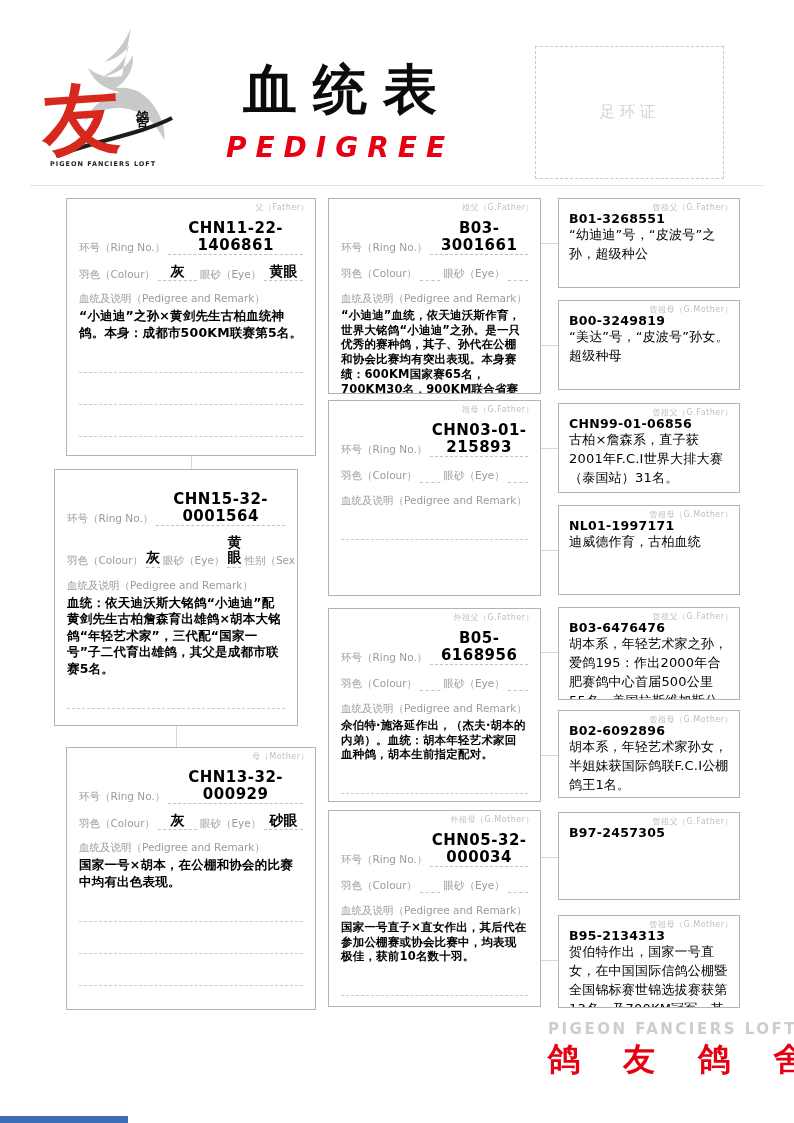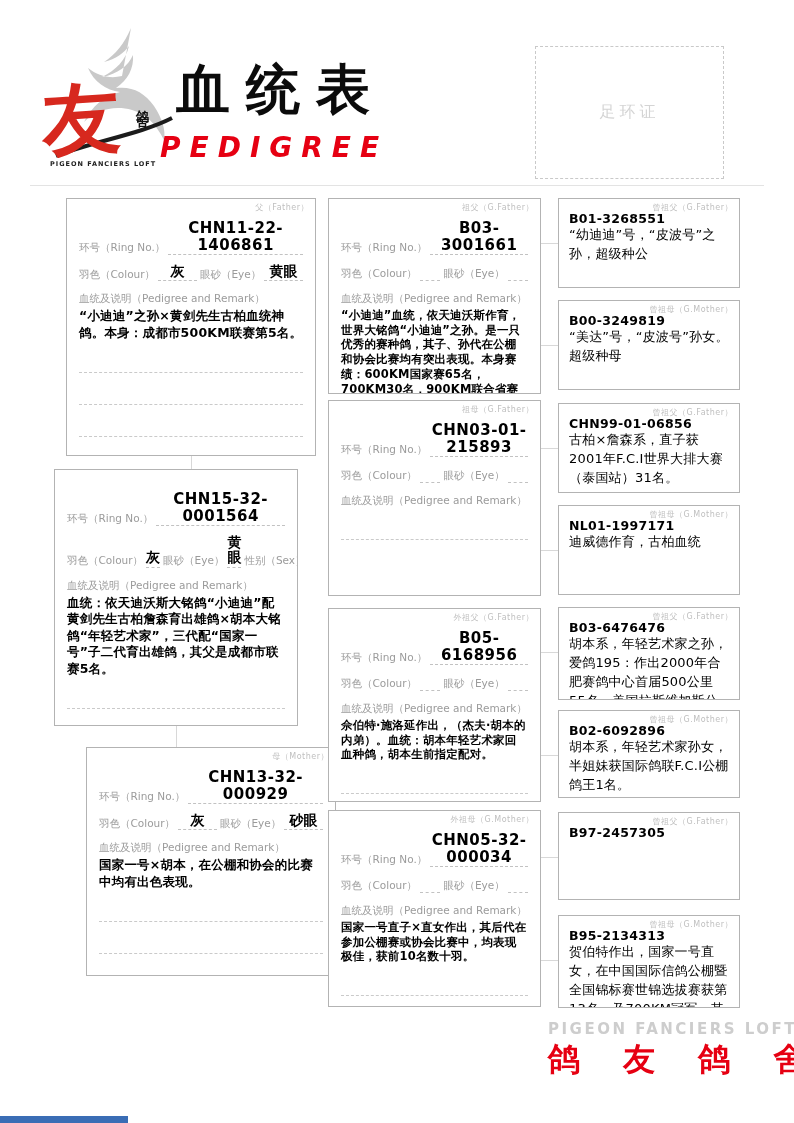--- a/index.html
+++ b/index.html
@@ -8,21 +8,21 @@
 
   
   .logo{position:absolute;left:36px;top:22px;width:150px;height:150px;}
   .logo svg{position:absolute;left:0;top:0;}
   .logo-char{position:absolute;left:6px;top:58px;font-size:78px;font-weight:900;
              color:#d7281e;transform:rotate(-4deg);line-height:1;}
   .logo-vert{position:absolute;left:97px;top:78px;writing-mode:vertical-rl;
              font-size:13px;font-weight:bold;color:#111;letter-spacing:4px;}
   .logo-cap{position:absolute;left:14px;top:138px;font-size:6.5px;font-weight:bold;
             color:#222;letter-spacing:1px;white-space:nowrap;}
-  .title-block{position:absolute;left:160px;top:62px;width:340px;text-align:left;}
+  .title-block{position:absolute;left:170px;top:62px;width:340px;text-align:center;}
   .main-title{font-size:54px;font-weight:900;letter-spacing:16px;color:#0b0b0b;
               text-indent:16px;line-height:1.05;}
   .sub-title{font-size:28px;font-weight:900;font-style:italic;color:#e60012;
              letter-spacing:9px;margin-top:12px;}
   .phone-line{font-size:14px;font-weight:bold;color:#1a1a1a;margin-top:8px;letter-spacing:0.5px;}
   .ring-cert{position:absolute;left:535px;top:46px;width:187px;height:131px;
              border:1px dashed #c9c9c9;display:flex;align-items:center;justify-content:center;}
   .ring-cert span{color:#d4d4d4;font-size:16px;letter-spacing:4px;}
   .header-rule{position:absolute;left:30px;top:185px;width:734px;border-top:1px solid #e3e3e3;}
 
@@ -130,21 +130,21 @@
       <span class="flabel">性别（Sex）</span>
 
     </div>
     <div class="remark-label">血统及说明（Pedigree and Remark）</div>
     <div class="remark">血统：依天迪沃斯大铭鸽“小迪迪”配黄剑先生古柏詹森育出雄鸽×胡本大铭鸽“年轻艺术家”，三代配“国家一号”子二代育出雄鸽，其父是成都市联赛5名。</div>
     <div class="ruled"></div>
     <div class="ruled"></div>
 
   </div>
 
-  <div class="card" style="left:66px;top:747px;width:250px;height:229px;margin-left:20px;">
+  <div class="card" style="left:66px;top:747px;width:250px;height:263px;">
     <div class="corner">母（Mother）</div>
     <div class="frow">
       <span class="flabel">环号（Ring No.）</span>
       <span class="fval ring">CHN13-32-000929</span>
     </div>
     <div class="frow">
       <span class="flabel">羽色（Colour）</span>
       <span class="fval">灰</span>
       <span class="flabel">眼砂（Eye）</span>
       <span class="fval">砂眼</span>

